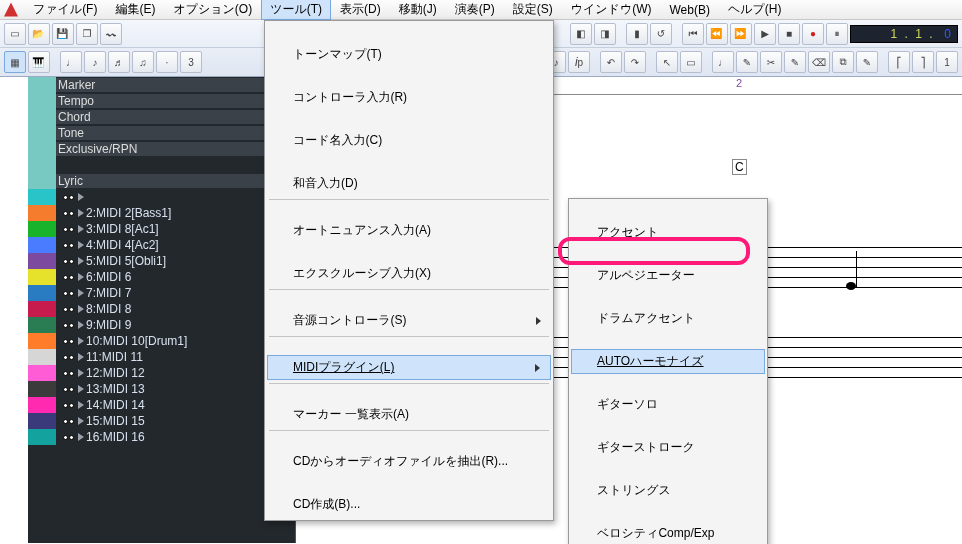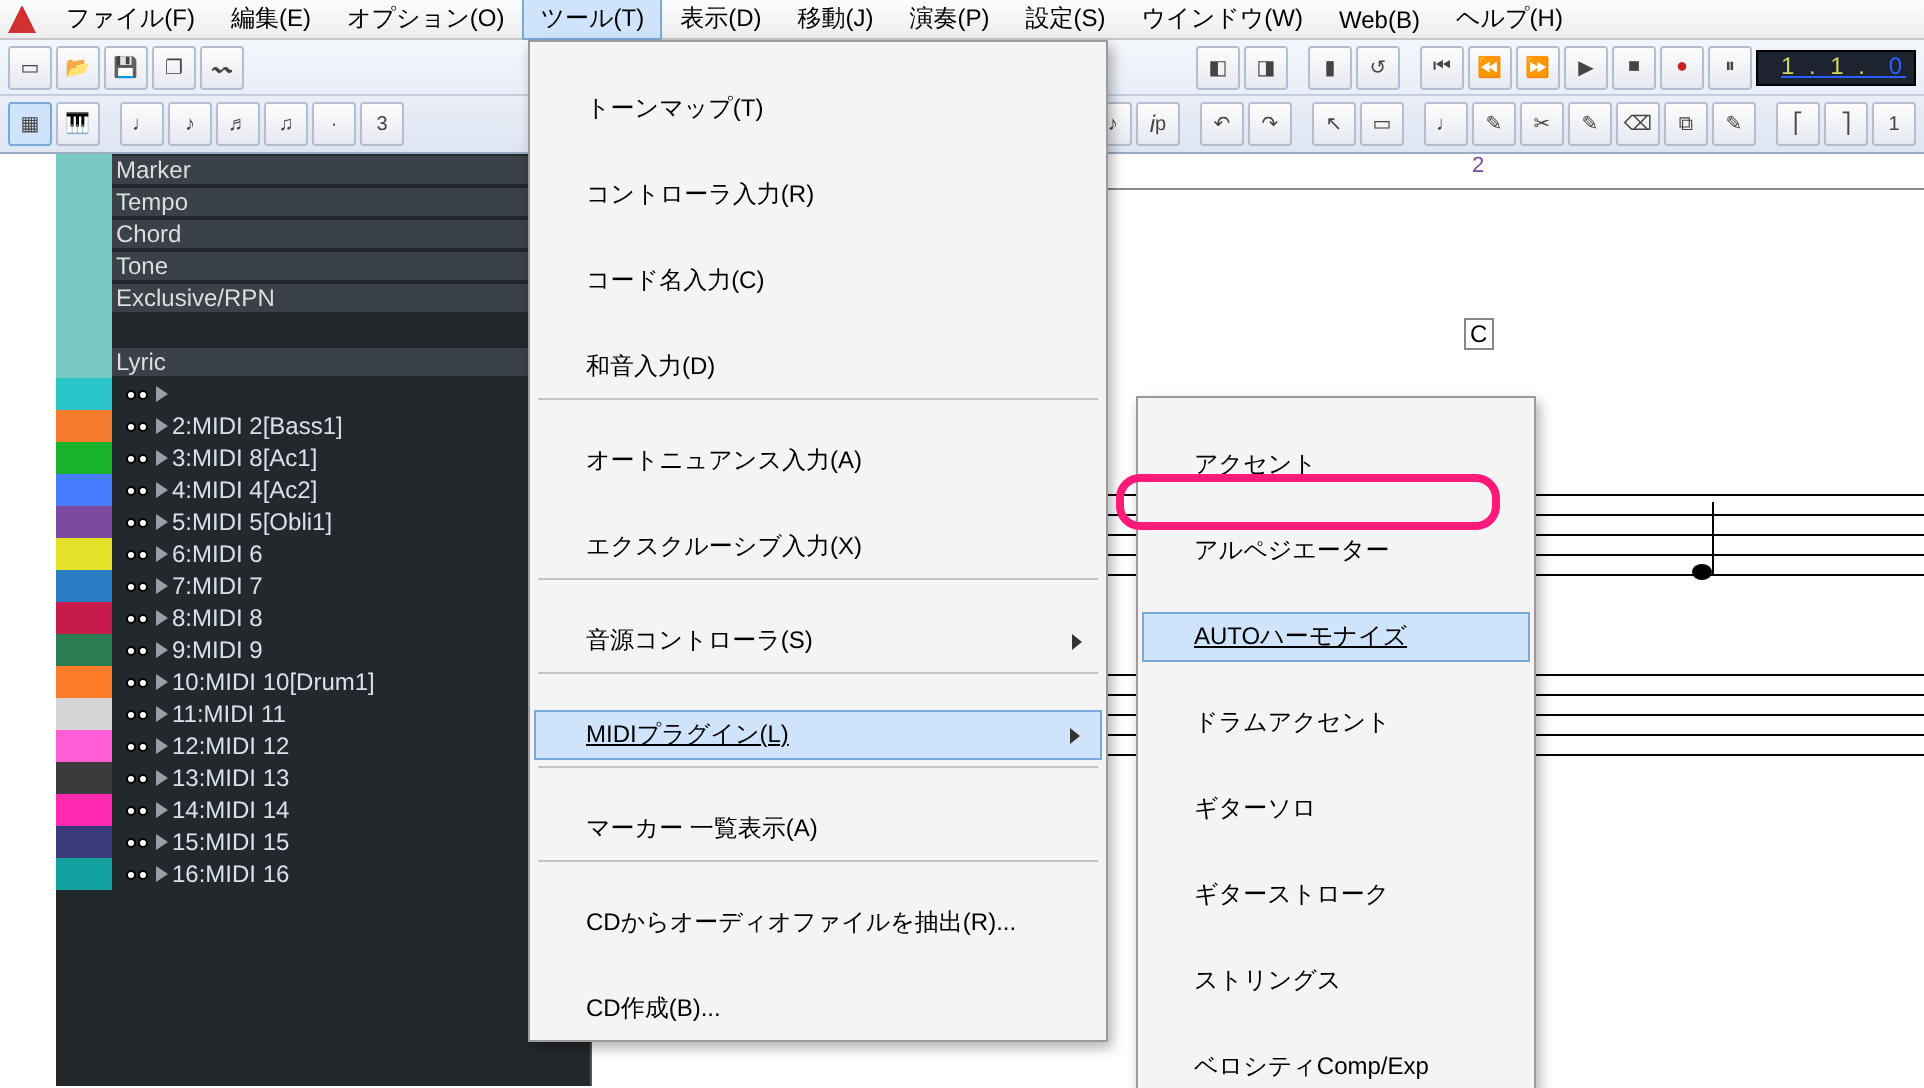--- a/index.html
+++ b/index.html
@@ -11,21 +11,21 @@
   .menubar .mitem { padding:2px 9px; cursor:default; }
   .menubar .mitem.open { background:#cfe4fa; border:1px solid #7aa9de; padding:1px 8px;}
 
   
   .toolbars { background:linear-gradient(#f3f6fb,#dfe6f2); border-bottom:1px solid #9aaac2; }
   .tbrow { display:flex; align-items:center; height:28px; padding:2px 4px; gap:2px; border-bottom:1px solid #c5cede;}
   .tbrow:last-child { border-bottom:none;}
   .tbtn { width:22px; height:22px; background:linear-gradient(#fdfdfd,#e5e9f0); border:1px solid #b5bed0; border-radius:2px; display:flex; align-items:center; justify-content:center; font-size:10px; color:#444;}
   .tbtn.sel { background:#cfe4fa; border-color:#7aa9de;}
   .sep { width:6px;}
-  .counter { margin-left:auto; width:80px; height:18px; background:#1d2430; border:1px solid #000; color:#2d5cff; font-family:monospace; font-size:13px; text-align:right; padding:0 4px; letter-spacing:2px;text-decoration:underline;}
+  .counter { margin-left:auto; width:108px; height:18px; background:#1d2430; border:1px solid #000; color:#2d5cff; font-family:monospace; font-size:13px; text-align:right; padding:0 4px; letter-spacing:2px;}
   .counter .one { color:#cfd55a;}
 
   
   .main { display:flex; height:calc(544px - 20px - 58px);padding-left:28px;}
   .tracklist { width:268px; background:#23282c; color:#ddd; border-right:1px solid #555; overflow:hidden;}
   .trow { display:flex; align-items:center; height:16px; font-size:11px;}
   .trow .swatch { width:28px; height:16px; flex:none;}
   .trow .ctrls { width:20px; display:flex; gap:1px; align-items:center; justify-content:flex-end; padding-right:2px;}
   .trow .ctrls .dot{width:5px;height:5px;border-radius:50%;background:#222;border:1px solid #000;}
   .trow .label { flex:1; padding:0 2px; white-space:nowrap; overflow:hidden;}
@@ -375,21 +375,21 @@
     <hr>
     <div class="mi">マーカー 一覧表示(A)</div>
     <hr>
     <div class="mi">CDからオーディオファイルを抽出(R)...</div>
     <div class="mi">CD作成(B)...</div>
   </div>
 
 <div class="menu" id="midi-submenu" style="left:568px;top:198px;width:200px">
     <div class="mi">アクセント</div>
     <div class="mi">アルペジエーター</div>
+    <div class="mi">ドラムアクセント</div>
     <div class="mi hl">AUTOハーモナイズ</div>
-    <div class="mi">ドラムアクセント</div>
     <div class="mi">ギターソロ</div>
     <div class="mi">ギターストローク</div>
     <div class="mi">ストリングス</div>
     <div class="mi">ベロシティComp/Exp</div>
   </div>
 
 <div class="highlight-callout" style="left:558px;top:237px;width:192px;height:28px"></div>
 
 </body></html>

